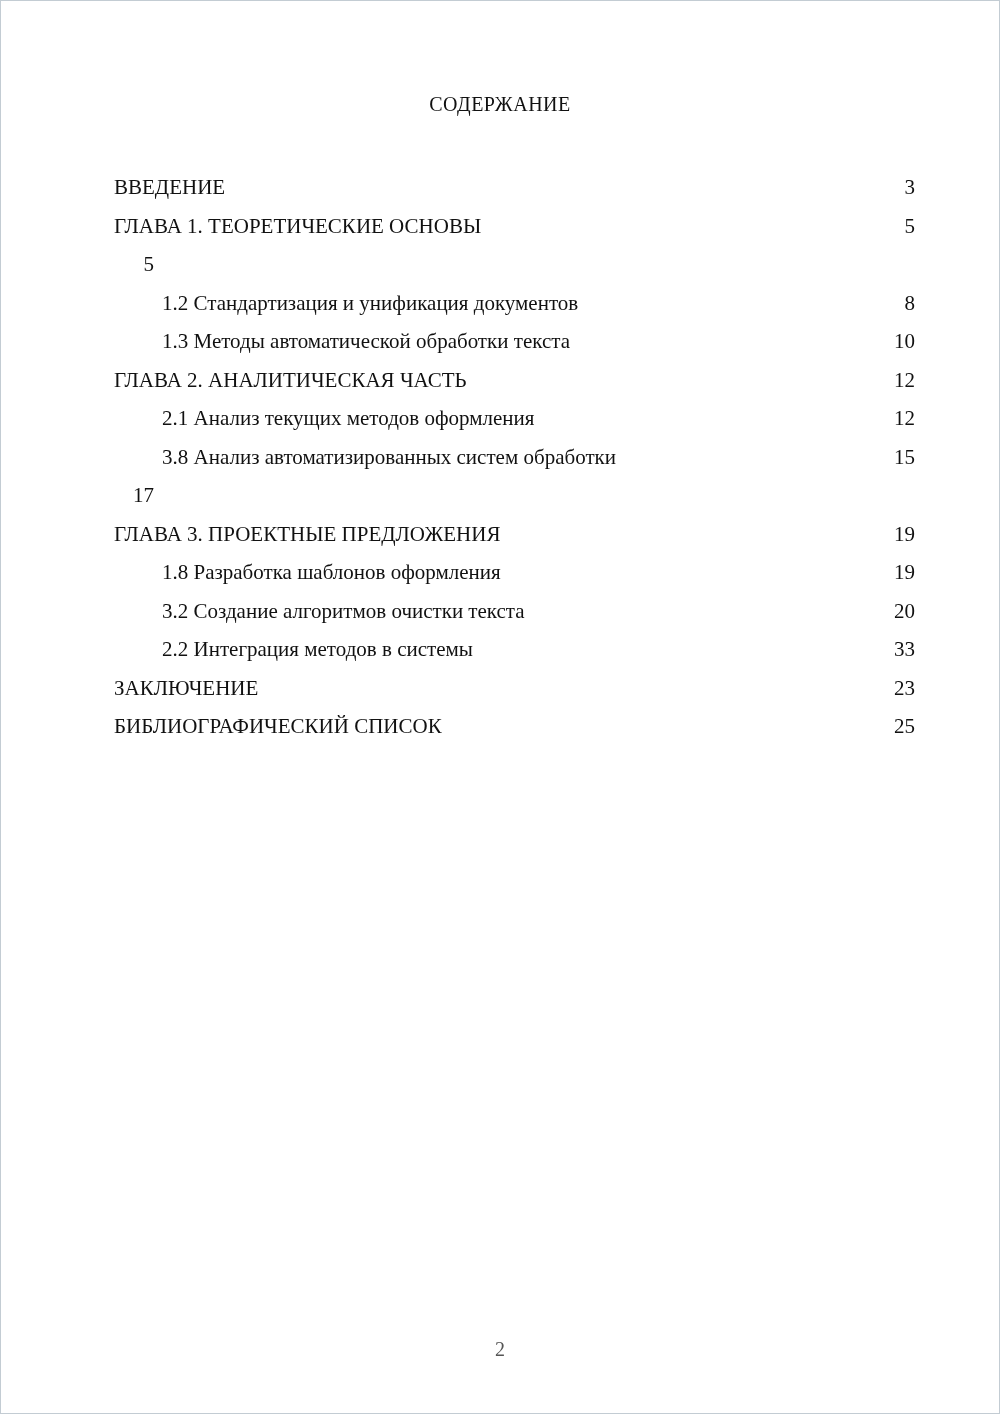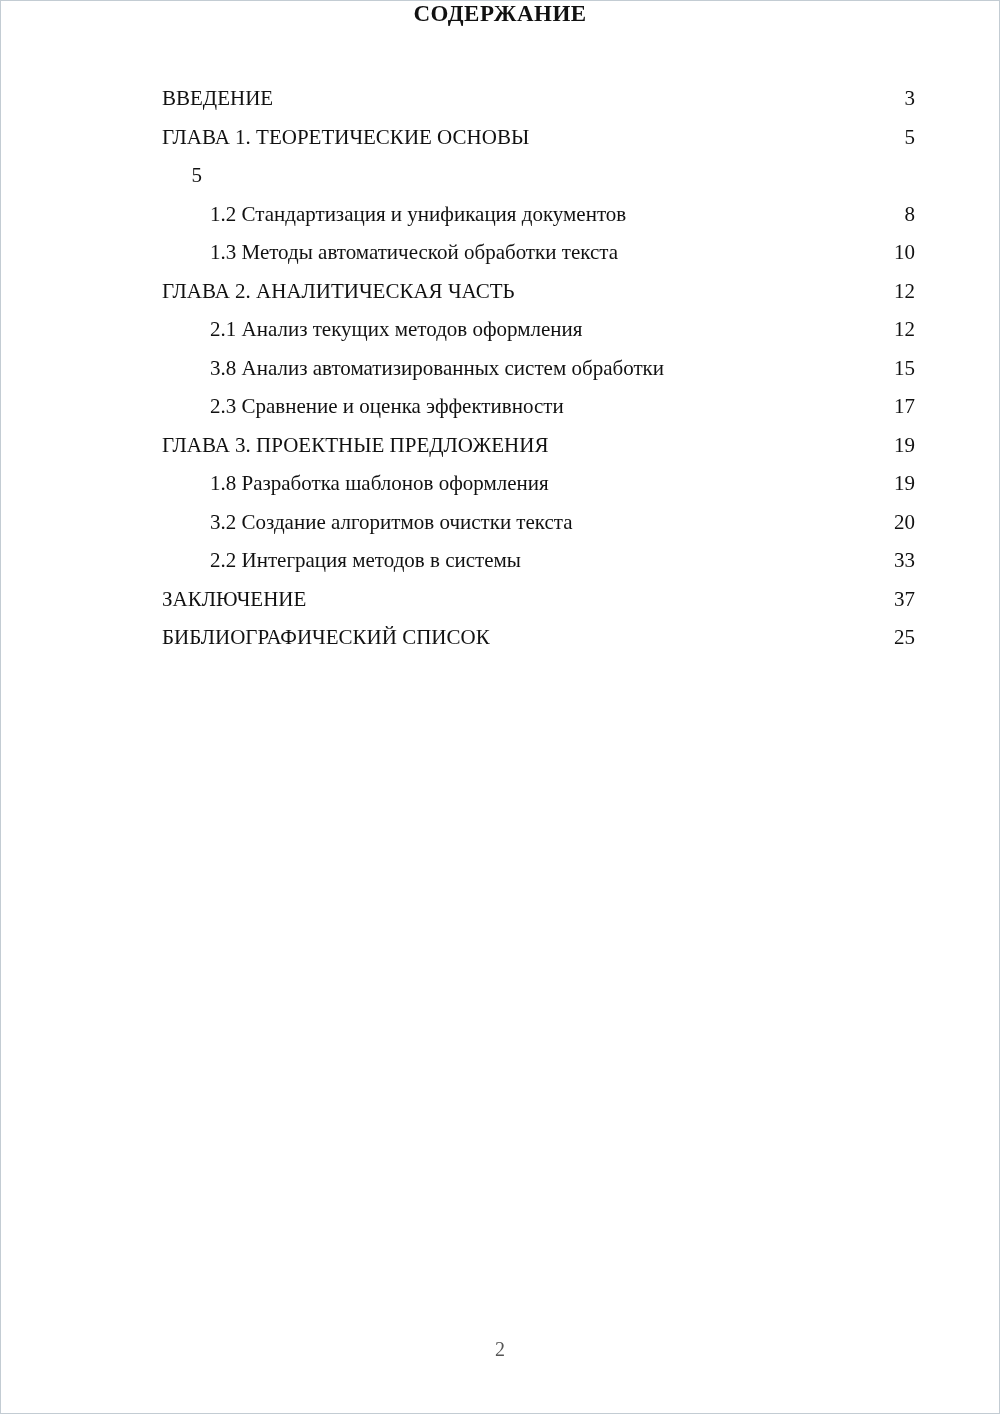--- a/index.html
+++ b/index.html
@@ -12,31 +12,31 @@
   }
   .page {
     position: relative;
     width: 1000px;
     height: 1414px;
     background: #ffffff;
     border: 1px solid #c3ccd3;
     overflow: hidden;
   }
   .doc-title {
+    margin-top: 92px;
     text-align: center;
-    font-size: 23px;
-    font-weight: bold;
+    font-size: 20px;
+    font-weight: normal;
     letter-spacing: 0.5px;
     color: #111111;
   }
   .toc {
     margin-top: 52px;
     padding-left: 113px;
     padding-right: 84px;
-    margin-left: 48px;
   }
   .toc-row {
     display: flex;
     justify-content: space-between;
     align-items: baseline;
     font-size: 21px;
     line-height: 38px;
     height: 38.5px;
     color: #111111;
   }
@@ -102,21 +102,20 @@
       <span class="toc-label">2.1 Анализ текущих методов оформления</span>
       <span class="toc-page">12</span>
     </div>
 
     <div class="toc-row lvl1">
       <span class="toc-label">3.8 Анализ автоматизированных систем обработки</span>
       <span class="toc-page">15</span>
     </div>
 
     <div class="toc-row lvl1">
-      <span class="toc-label">2.3 Сравнение и оценка эффективности</span>
       <span class="toc-page">17</span>
     </div>
 
     <div class="toc-row lvl0">
       <span class="toc-label">ГЛАВА 3. ПРОЕКТНЫЕ ПРЕДЛОЖЕНИЯ</span>
       <span class="toc-page">19</span>
     </div>
 
     <div class="toc-row lvl1">
       <span class="toc-label">1.8 Разработка шаблонов оформления</span>
@@ -128,21 +127,21 @@
       <span class="toc-page">20</span>
     </div>
 
     <div class="toc-row lvl1">
       <span class="toc-label">2.2 Интеграция методов в системы</span>
       <span class="toc-page">33</span>
     </div>
 
     <div class="toc-row lvl0">
       <span class="toc-label">ЗАКЛЮЧЕНИЕ</span>
-      <span class="toc-page">37</span>
+      <span class="toc-page">23</span>
     </div>
 
     <div class="toc-row lvl0">
       <span class="toc-label">БИБЛИОГРАФИЧЕСКИЙ СПИСОК</span>
       <span class="toc-page">25</span>
     </div>
 
   </div>
 
   <div class="footer-pagenum">2</div>

